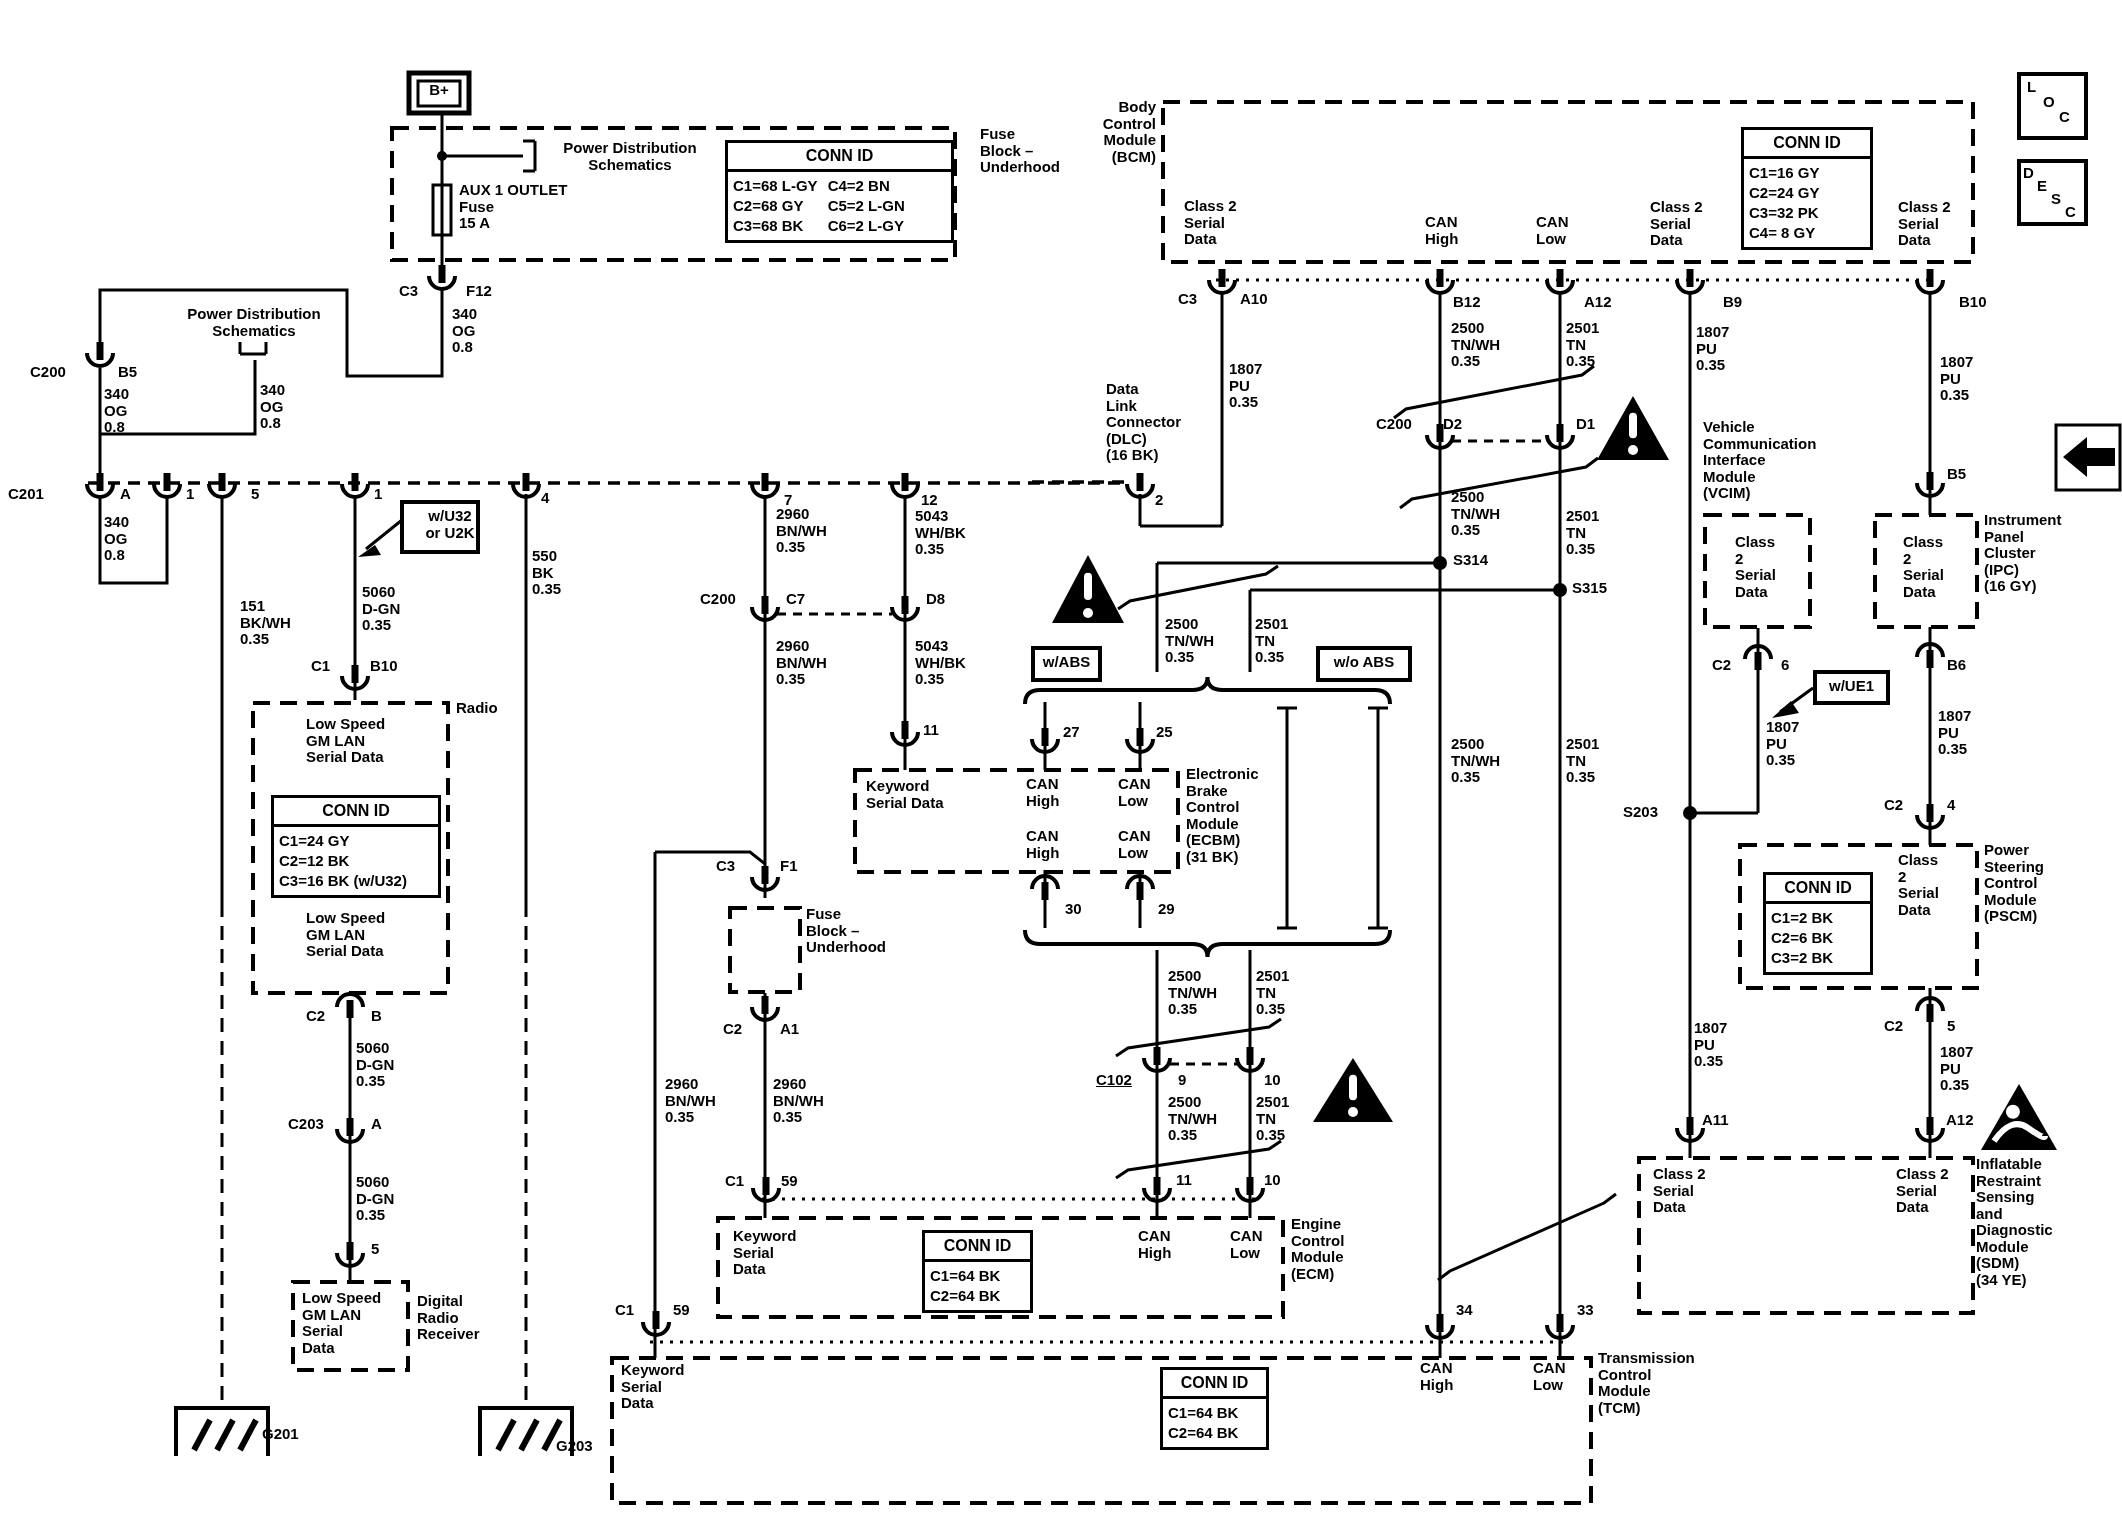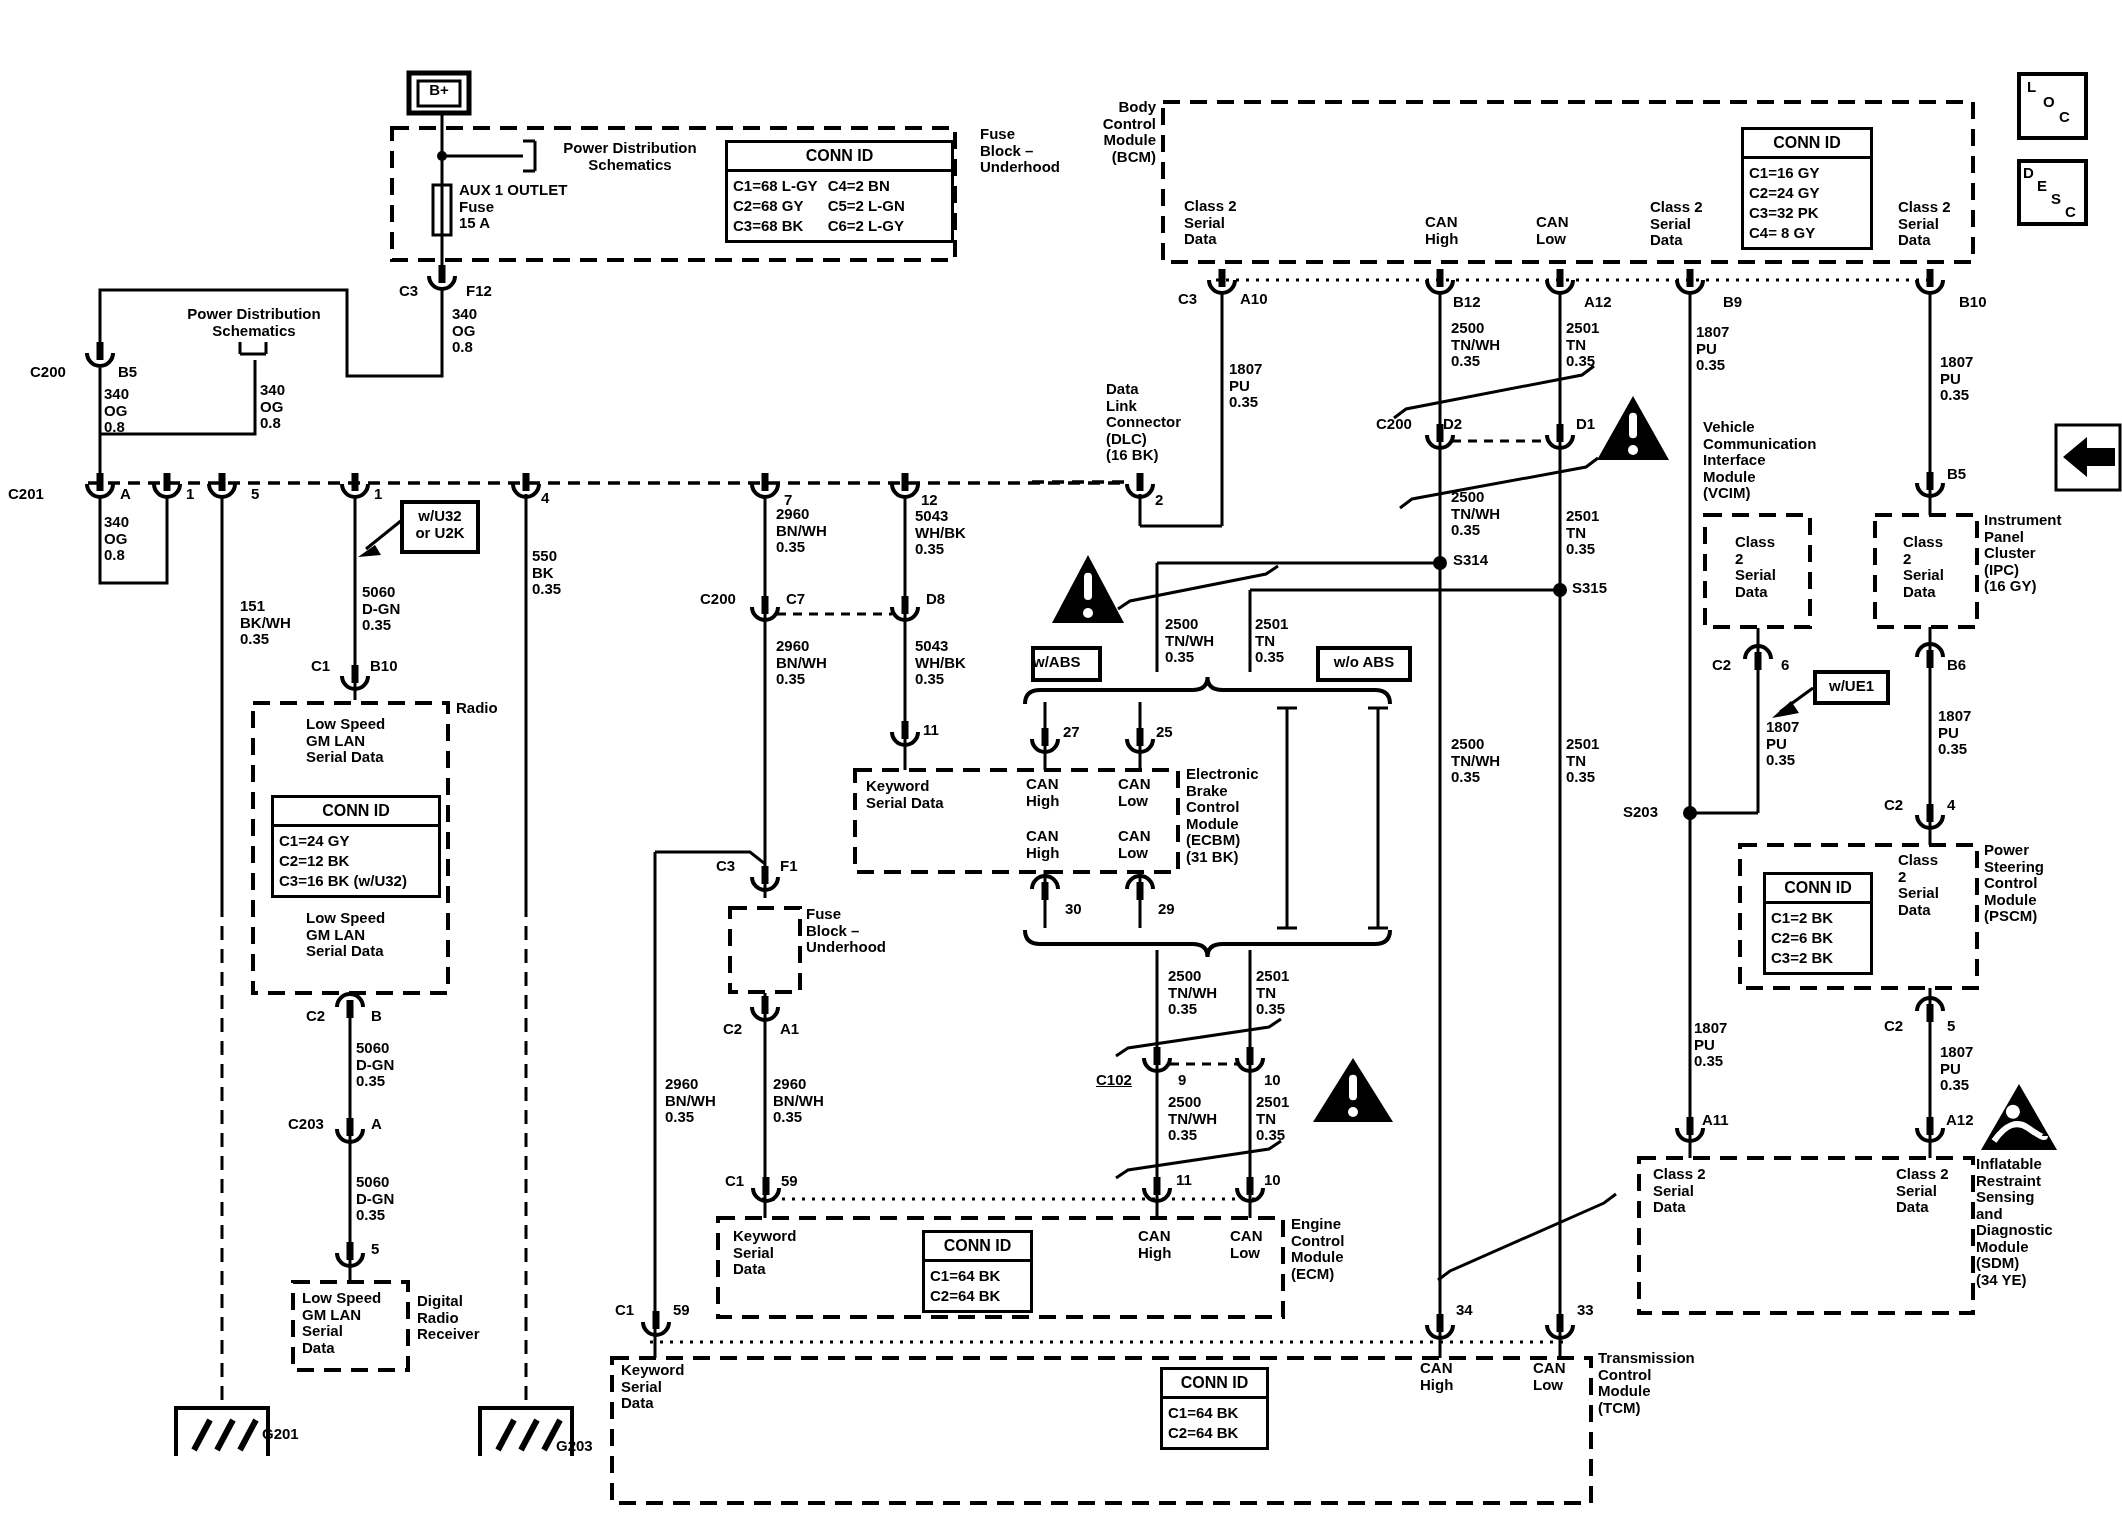--- a/index.html
+++ b/index.html
@@ -232,21 +232,21 @@
     <div class="txt" style="left: 120px; top: 486px;">A</div>
     <div class="txt" style="left: 104px; top: 514px;">340
 OG
 0.8</div>
     <div class="txt" style="left: 186px; top: 486px;">1</div>
     <div class="txt" style="left: 251px; top: 486px;">5</div>
     <div class="txt" style="left: 374px; top: 486px;">1</div>
     <div class="txt" style="left: 541px; top: 490px;">4</div>
     <div class="txt" style="left: 784px; top: 492px;">7</div>
     <div class="txt" style="left: 921px; top: 492px;">12</div>
-    <div class="txt" style="left: 402px; top: 508px; width: 76px; text-align: center;">w/U32
+    <div class="txt" style="left: 412px; top: 508px; width: 76px; text-align: center;">w/U32
 or U2K</div>
     <div class="txt" style="left: 240px; top: 598px;">151
 BK/WH
 0.35</div>
     <div class="txt" style="left: 362px; top: 584px;">5060
 D-GN
 0.35</div>
     <div class="txt" style="left: 311px; top: 658px;">C1</div>
     <div class="txt" style="left: 370px; top: 658px;">B10</div>
     <div class="txt" style="left: 456px; top: 700px;">Radio</div>
@@ -321,21 +321,21 @@
     <div class="txt" style="left: 1063px; top: 724px;">27</div>
     <div class="txt" style="left: 1156px; top: 724px;">25</div>
     <div class="txt" style="left: 1065px; top: 901px;">30</div>
     <div class="txt" style="left: 1158px; top: 901px;">29</div>
     <div class="txt" style="left: 1186px; top: 766px;">Electronic
 Brake
 Control
 Module
 (ECBM)
 (31 BK)</div>
-    <div class="txt" style="left: 1033px; top: 654px; width: 67px; text-align: left;">w/ABS</div>
+    <div class="txt" style="left: 1033px; top: 654px; width: 67px; text-align: center;">w/ABS</div>
     <div class="txt" style="left: 1318px; top: 654px; width: 92px; text-align: center;">w/o ABS</div>
     <div class="txt" style="left: 1165px; top: 616px;">2500
 TN/WH
 0.35</div>
     <div class="txt" style="left: 1255px; top: 616px;">2501
 TN
 0.35</div>
     <div class="txt" style="left: 1168px; top: 968px;">2500
 TN/WH
 0.35</div>

